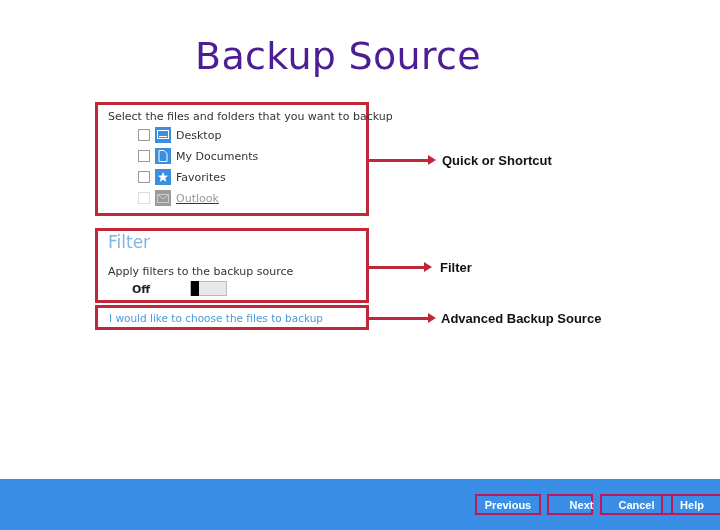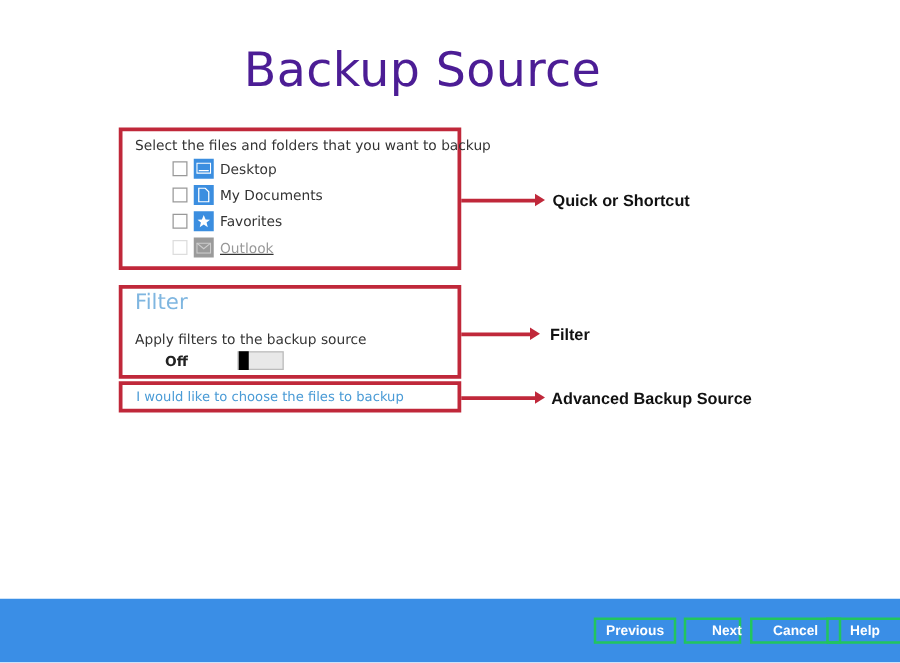--- a/index.html
+++ b/index.html
@@ -16,21 +16,21 @@
   .filter-title { position:absolute; left:108px; top:232px; font-size:17px; color:#7fb6e0; }
   .apply { position:absolute; left:108px; top:265px; font-size:11px; color:#333; }
   .off { position:absolute; left:108px; top:283px; font-size:11px; font-weight:bold; color:#222;margin-left:24px; }
   .toggle { position:absolute; left:190px; top:281px; width:37px; height:15px; border:1px solid #bbb; background:#e8e8e8; box-sizing:border-box; }
   .toggle .knob { position:absolute; left:0; top:-1px; width:8px; height:15px; background:#000; }
   .link { position:absolute; left:109px; top:312px; font-size:10.5px; color:#4a9bd6; cursor:pointer; }
   .arrow { position:absolute; height:3px; background:#c0283a; }
   .arrow::after { content:""; position:absolute; right:-7px; top:-4px; border-left:8px solid #c0283a; border-top:5.5px solid transparent; border-bottom:5.5px solid transparent; }
   .annot-text { position:absolute; font-size:13px; font-weight:bold; color:#111; font-family:"Liberation Sans", sans-serif; }
   .footer { position:absolute; left:0; top:479px; width:720px; height:51px; background:#3a8ee6; }
-  .btn { position:absolute; top:494px; height:21px; border:2px solid #22c55e; color:#fff; font-size:11px; font-weight:bold; box-sizing:border-box; display:flex; align-items:center; justify-content:center; cursor:pointer; background:transparent; }
+  .btn { position:absolute; top:494px; height:21px; border:2px solid #be185d; color:#fff; font-size:11px; font-weight:bold; box-sizing:border-box; display:flex; align-items:center; justify-content:center; cursor:pointer; background:transparent; }
 </style>
 </head>
 <body>
 
 <div class="title">Backup Source</div>
 
 <div class="annot-box" style="left:95px;top:102px;width:274px;height:114px;"></div>
 <div class="section-label" style="left:108px;top:110px;">Select the files and folders that you want to backup</div>
 
 <div class="item" style="top:127px;">

